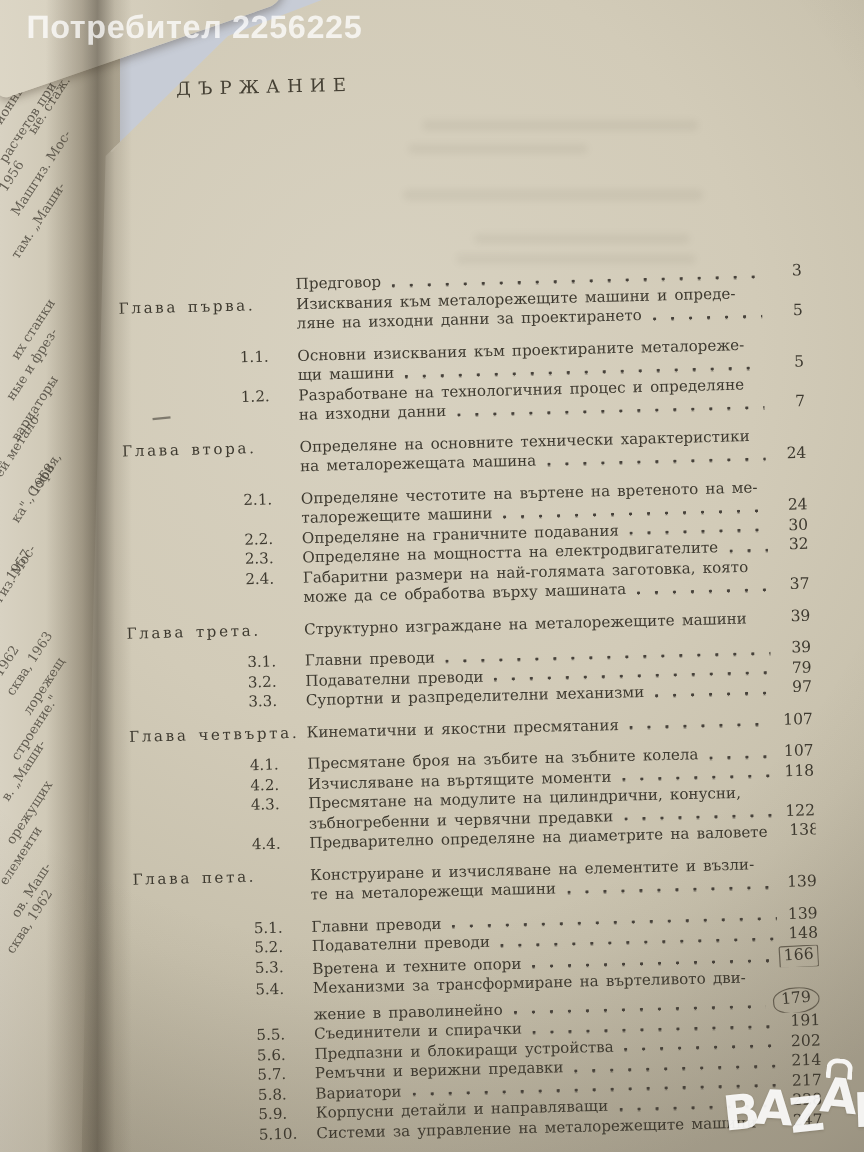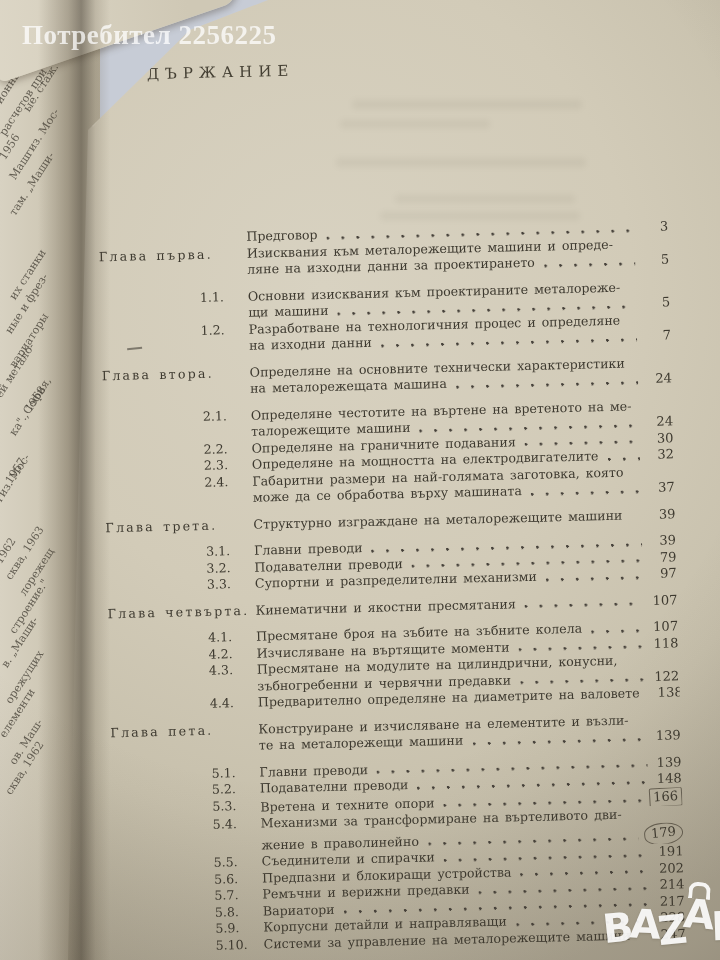--- a/index.html
+++ b/index.html
@@ -68,22 +68,22 @@
   .gutter {
     position:absolute; left:38px; top:0; width:72px; height:960px; z-index:4; pointer-events:none;
     background:linear-gradient(90deg,rgba(87,76,58,0) 0%,rgba(87,76,58,.35) 42%,rgba(58,50,38,.5) 60%,rgba(87,76,58,.18) 80%,rgba(0,0,0,0) 100%);
   }
   .vignette {
     position:absolute; inset:0; z-index:5; pointer-events:none;
     background:radial-gradient(125% 95% at 42% 32%, rgba(0,0,0,0) 52%, rgba(70,60,45,.18) 82%, rgba(58,48,36,.34) 100%);
   }
   
   .wm-top {
-    position:absolute; left:22px; top:20px; z-index:6;
-    font-family:Liberation Serif, serif;
+    position:absolute; left:22px; top:8px; z-index:6;
+    font-family:Liberation Sans, sans-serif;
     font-weight:700; font-size:27px; color:rgba(255,255,255,.74);
     white-space:nowrap; letter-spacing:.5px;
   }
   .wm-bazar {
     position:absolute; left:602px; top:898px; z-index:6; display:flex;
     font-family:"DejaVu Sans","Liberation Sans",sans-serif;
     font-weight:700; font-size:40px; color:rgba(255,255,255,.9);
     letter-spacing:-3px; text-shadow:0 1px 2px rgba(80,70,55,.25);
   }
   .wm-bazar span { display:inline-block; position:relative; }

